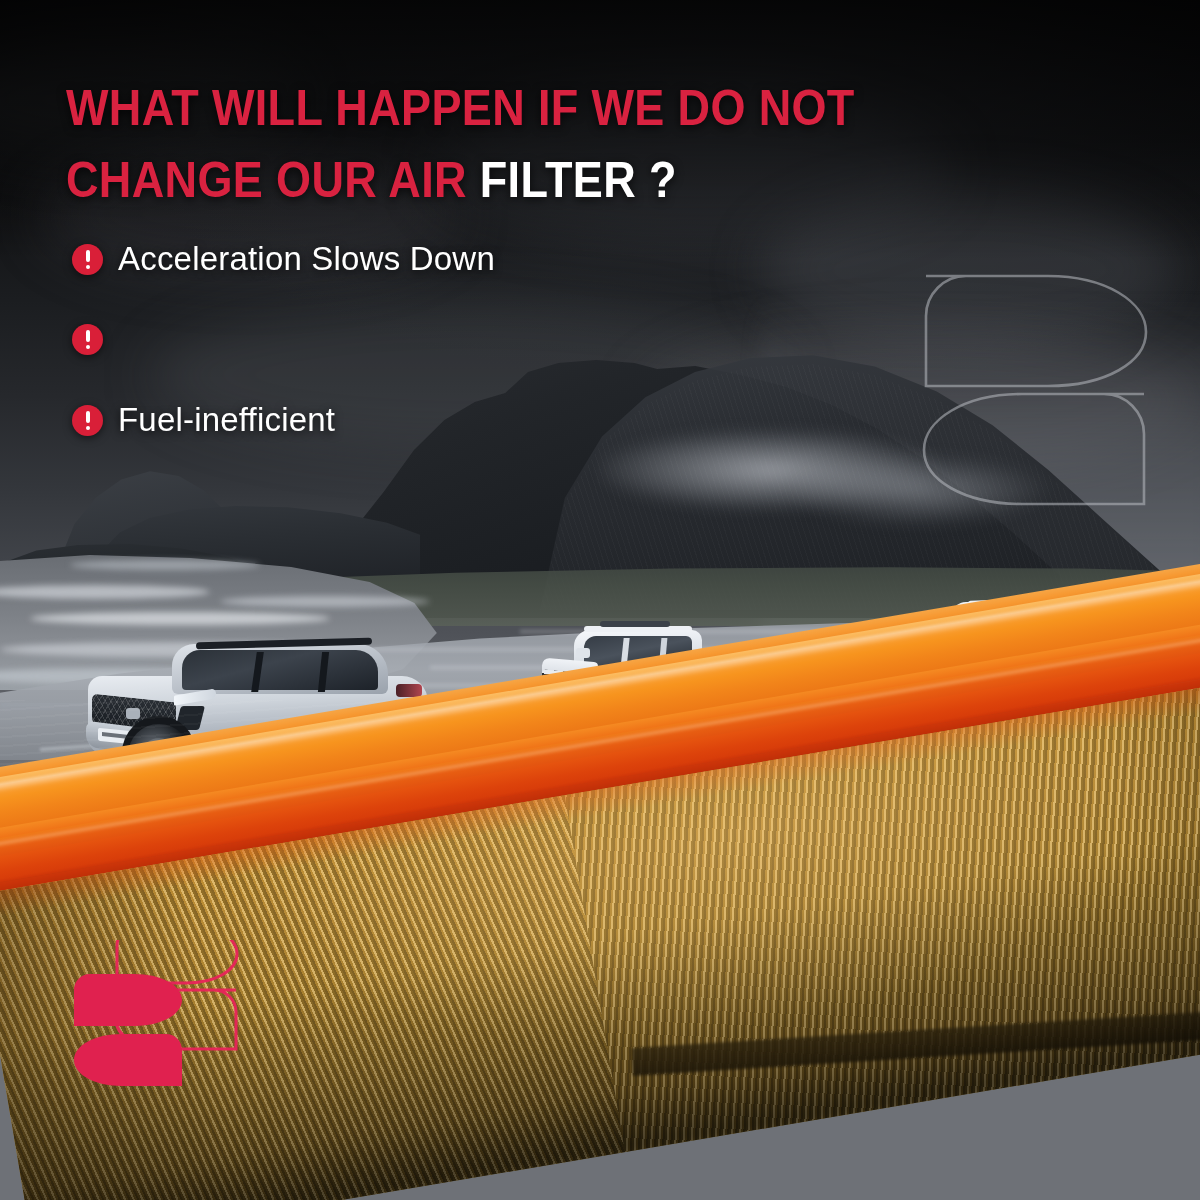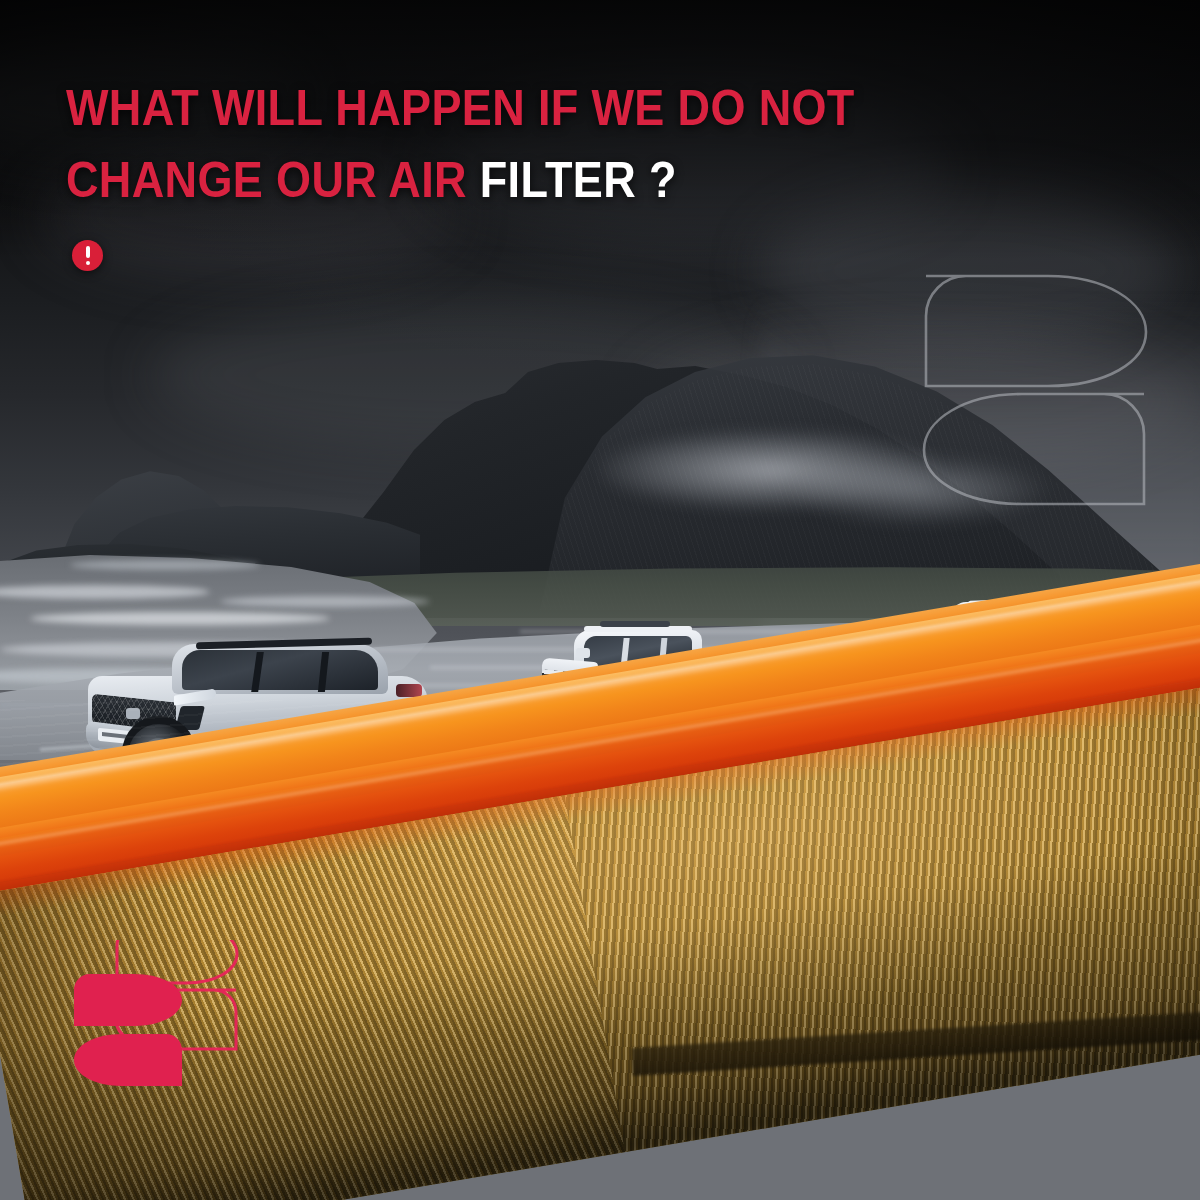--- a/index.html
+++ b/index.html
@@ -623,16 +623,30 @@
       <span class="hl-red">CHANGE OUR AIR </span><span class="hl-white">FILTER ?</span>
     </span>
   </h1>
 
   <div id="bullets">
     <div class="bullet-row">
       <span class="bullet-icon">
         <span class="bang"></span>
         <span class="dot"></span>
       </span>
+      <span class="bullet-text">Acceleration Slows Down</span>
+    </div>
+    <div class="bullet-row">
+      <span class="bullet-icon">
+        <span class="bang"></span>
+        <span class="dot"></span>
+      </span>
+    </div>
+    <div class="bullet-row">
+      <span class="bullet-icon">
+        <span class="bang"></span>
+        <span class="dot"></span>
+      </span>
+      <span class="bullet-text">Fuel-inefficient</span>
     </div>
   </div>
 
 </div>
 
 </body></html>

